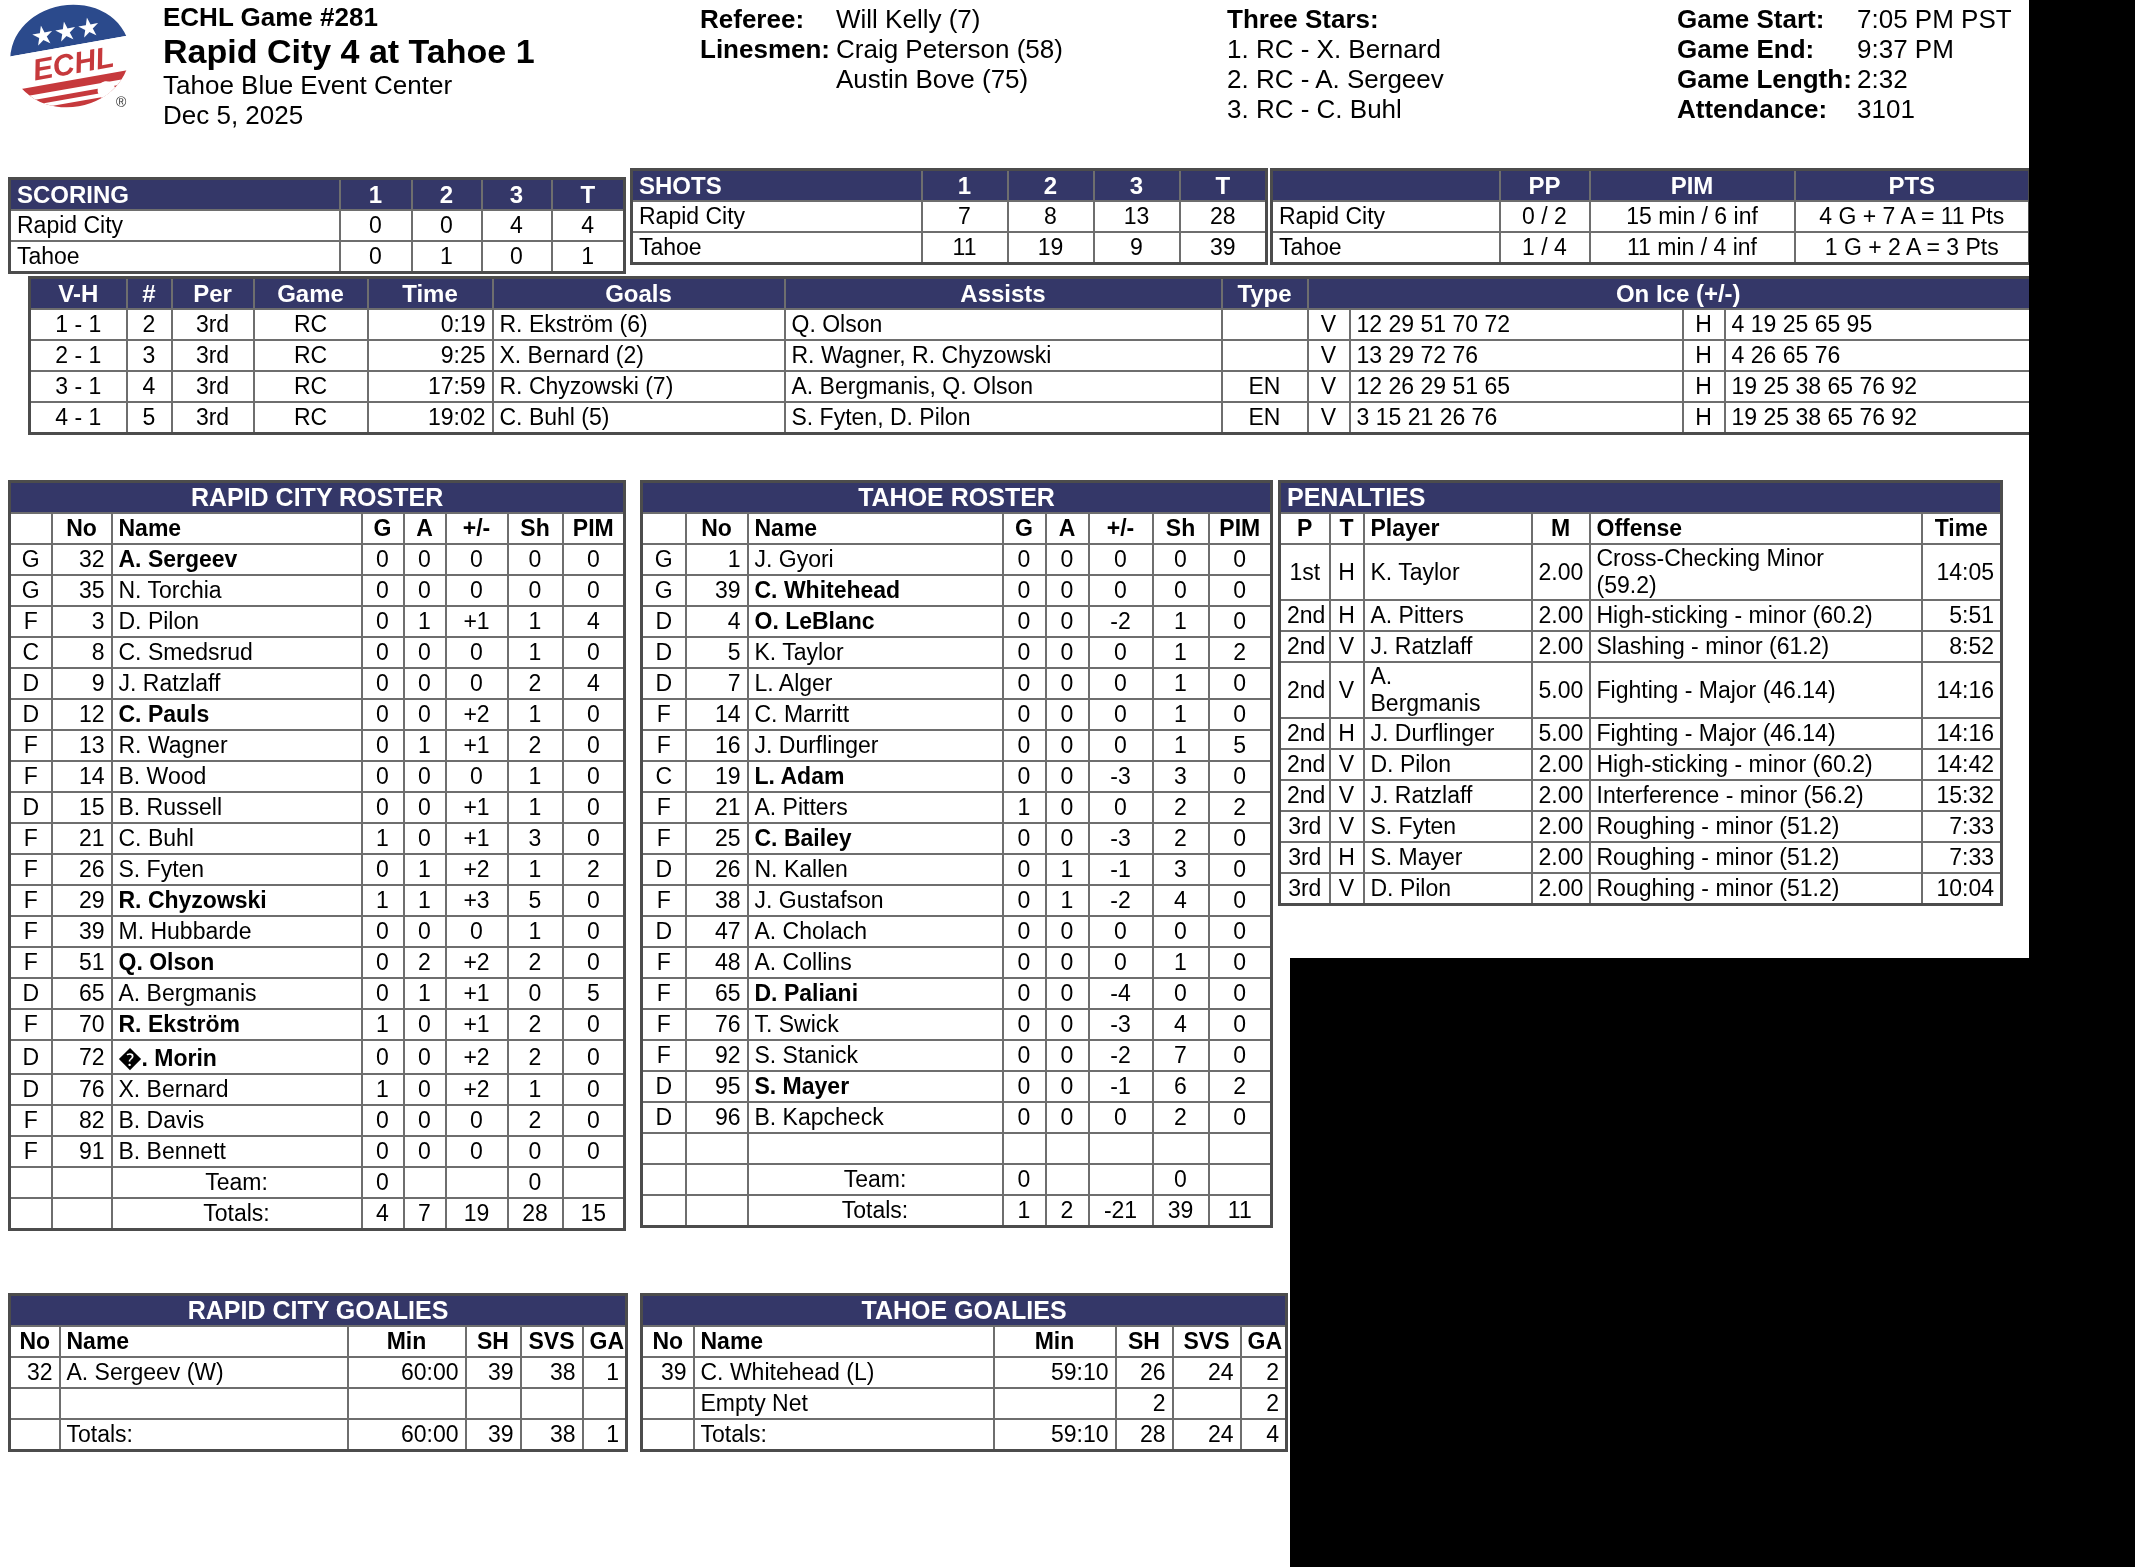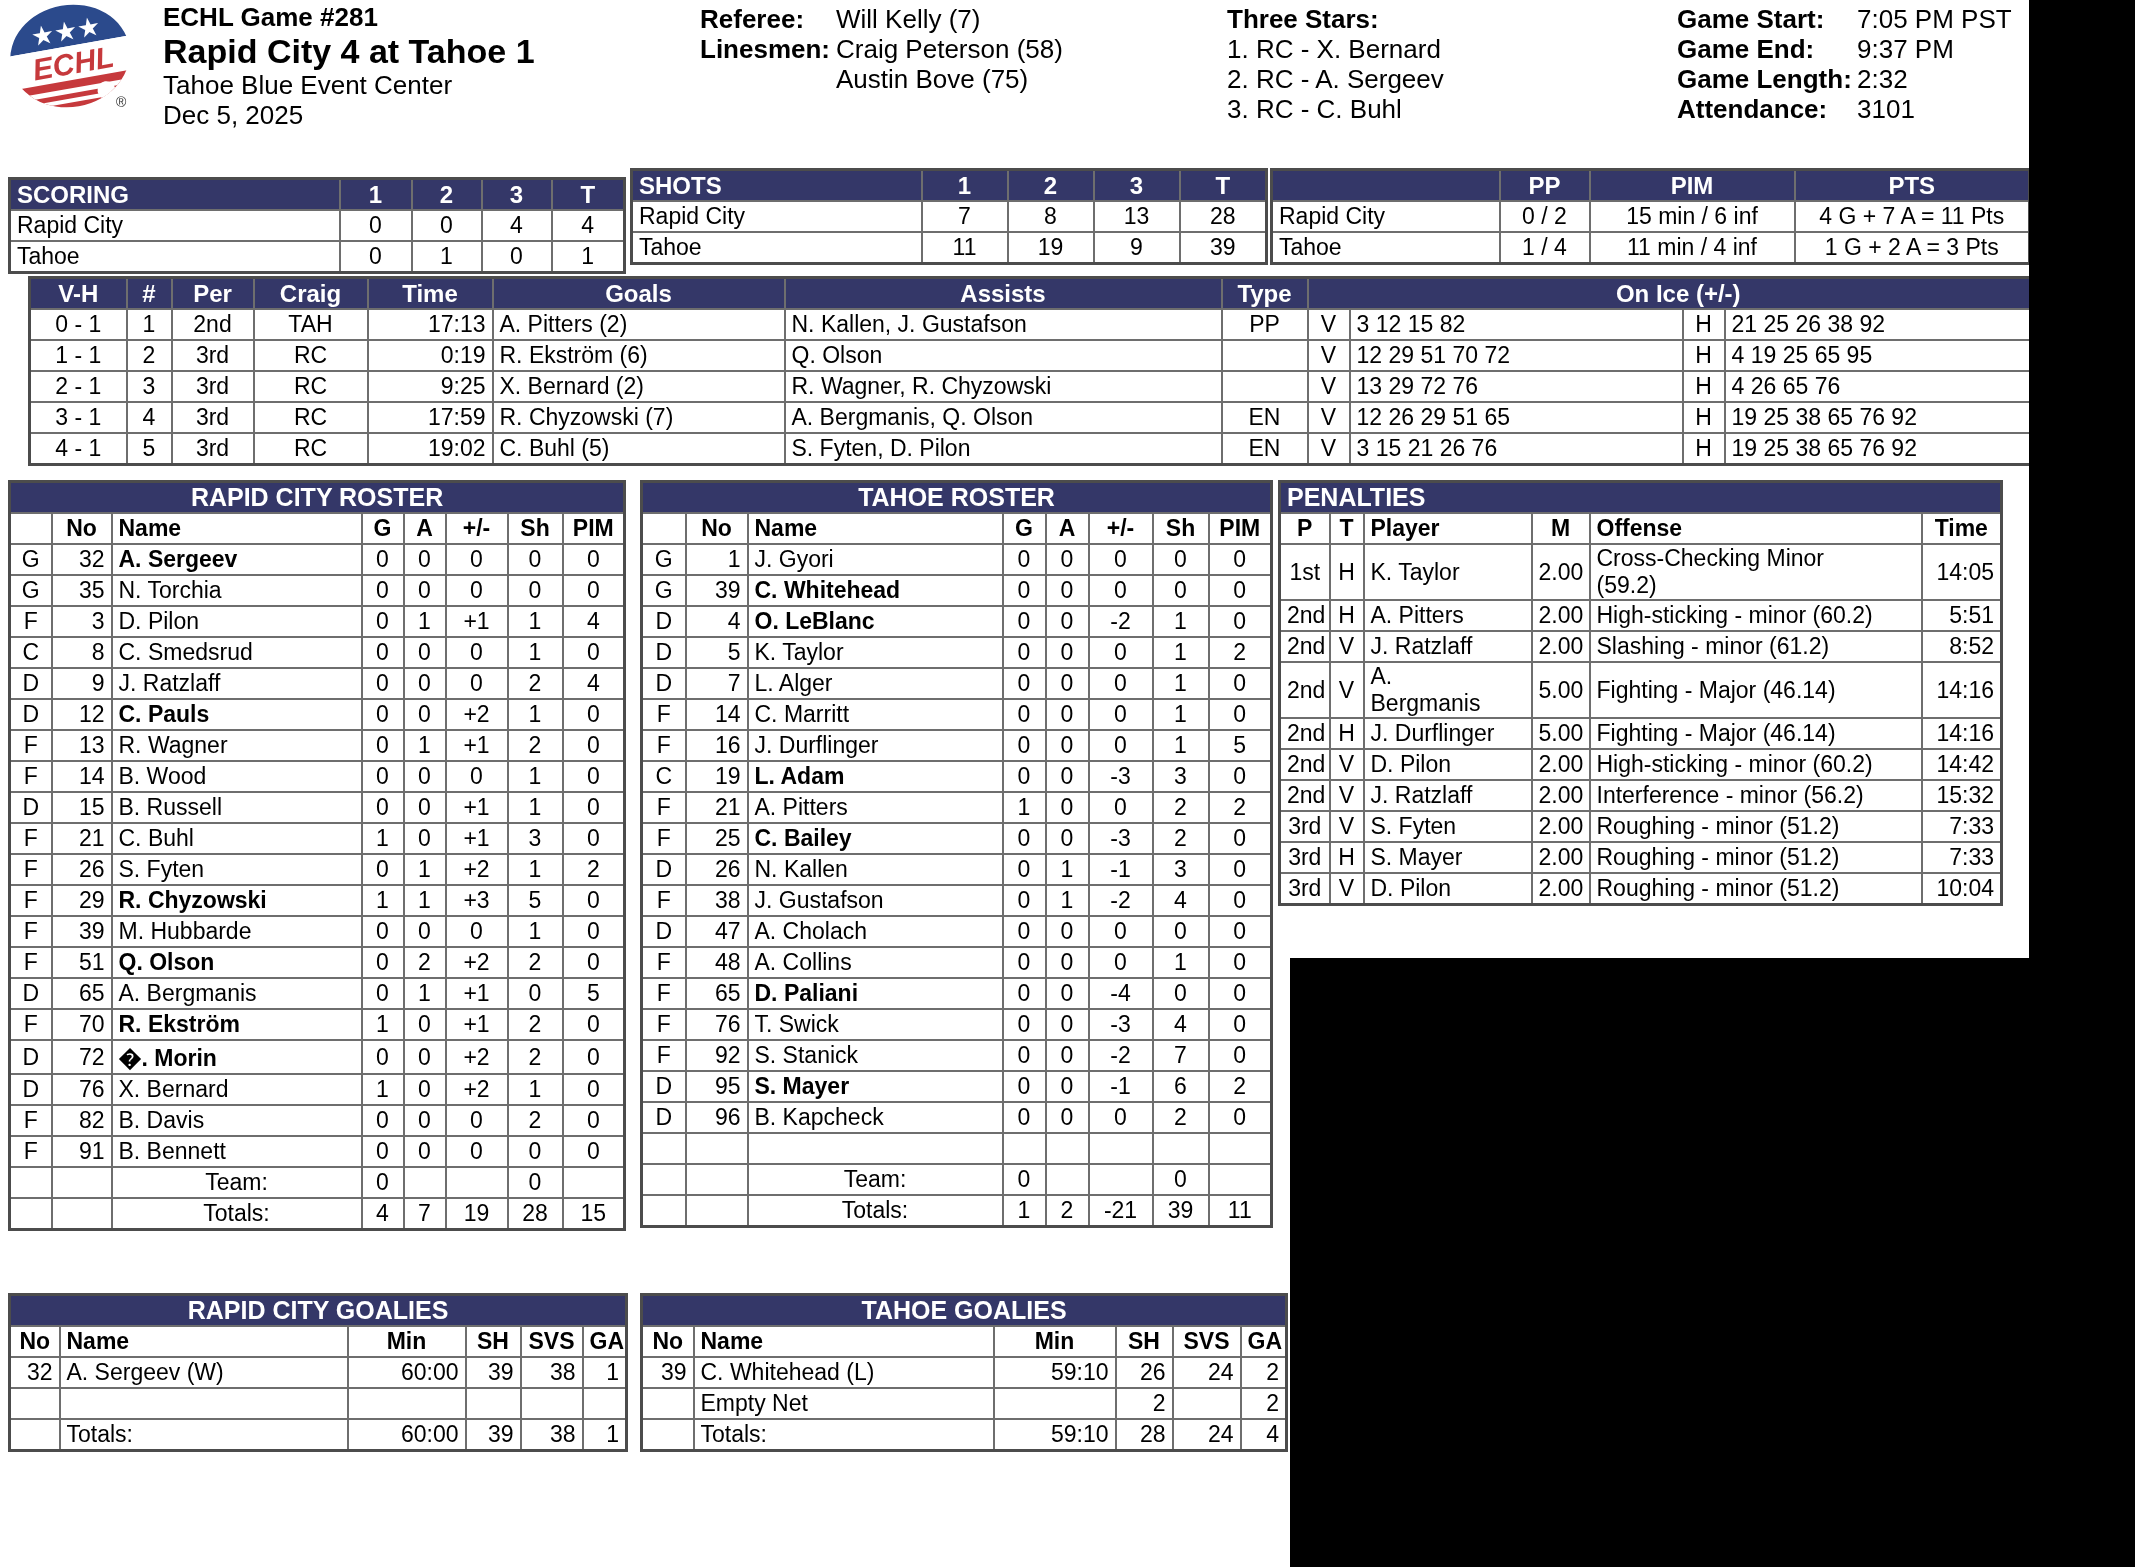--- a/index.html
+++ b/index.html
@@ -223,44 +223,30 @@
       <col style="width:42px">
         <col style="width:333px">
         <col style="width:42px">
         <col style="width:325px">
     </colgroup>
     <thead>
         <tr>
       <th class="nav ac">V-H</th>
       <th class="nav ac">#</th>
       <th class="nav ac">Per</th>
-      <th class="nav ac">Craig</th>
+      <th class="nav ac">Game</th>
       <th class="nav ac">Time</th>
       <th class="nav ac">Goals</th>
       <th class="nav ac">Assists</th>
       <th class="nav ac">Type</th>
       <th class="nav ac" colspan="4">On Ice (+/-)</th>
     </tr>
       </thead>
     <tbody>
 
-    <tr>
-        <td class="ac">0 - 1</td>
-        <td class="ac">1</td>
-        <td class="ac">2nd</td>
-        <td class="ac">TAH</td>
-        <td class="ar">17:13</td>
-        <td class="al">A. Pitters (2)</td>
-        <td class="al">N. Kallen, J. Gustafson</td>
-        <td class="ac">PP</td>
-        <td class="ac">V</td>
-        <td class="al">3 12 15 82</td>
-        <td class="ac">H</td>
-        <td class="al">21 25 26 38 92</td>
-      </tr>
         <tr>
         <td class="ac">1 - 1</td>
         <td class="ac">2</td>
         <td class="ac">3rd</td>
         <td class="ac">RC</td>
         <td class="ar">0:19</td>
         <td class="al">R. Ekström (6)</td>
         <td class="al">Q. Olson</td>
         <td class="ac"></td>
         <td class="ac">V</td>

